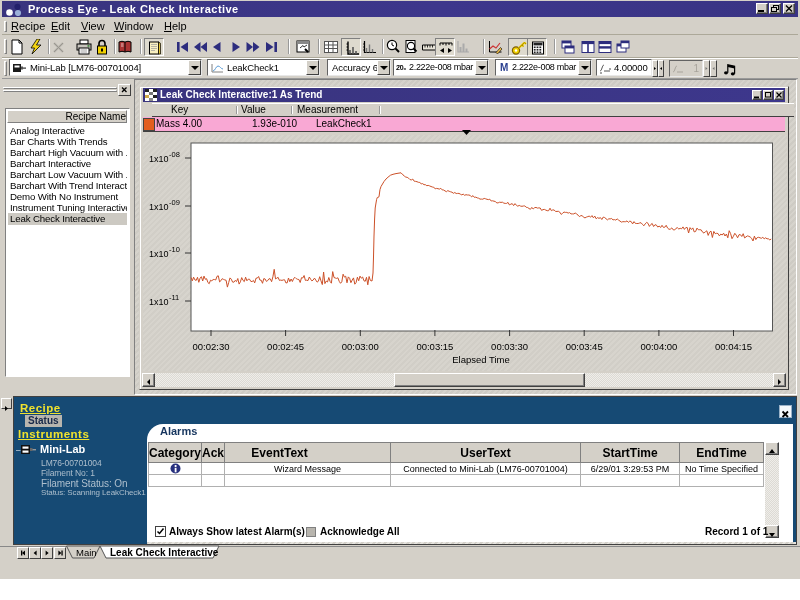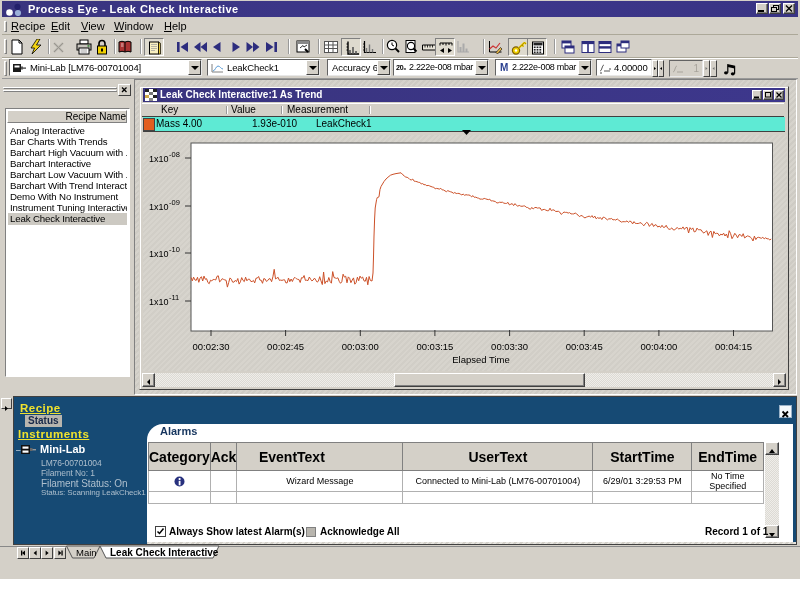--- a/index.html
+++ b/index.html
@@ -28,38 +28,38 @@
 #leftpanel { position:absolute; left:0; top:79px; width:134px; height:313px; background:#d4d0c8; }
 #recipelist { position:absolute; left:5px; top:29px; width:125px; height:269px; background:#fff; border:1px solid; border-color:#808080 #fff #fff #808080; font-size:10px; }
 #recipelist .hdr { position:absolute; left:1px; top:1px; right:2px; height:13px; background:#d4d0c8; border:1px solid; border-color:#fff #808080 #808080 #fff; font-size:10px; padding:0 0 0 4px;text-align:right; }
 #recipelist .item { position:absolute; left:2px; right:2px; height:12px; padding-left:2px; white-space:nowrap; overflow:hidden; font-size:9.7px; letter-spacing:-0.15px; }
 
 #mdi { position:absolute; left:134px; top:79px; width:663px; height:316px; border:1px solid; border-color:#808080 #fff #fff #808080; background:repeating-linear-gradient(135deg,#cecbc4 0 2px,#d6d3cc 2px 4px); }
 
 #cwin { position:absolute; left:4px; top:6px; width:650px; height:304px; background:#d4d0c8; border:1px solid; border-color:#d4d0c8 #404040 #404040 #d4d0c8; box-shadow:inset 1px 1px 0 #fff; }
 #ctitle { position:absolute; left:3px; top:1px; width:642px; height:14px; background:linear-gradient(90deg,#39347e,#3d378c); color:#fff;padding-left:28px; }
 #ctitle .ttext { position:absolute; left:17px; top:1px; font-size:10px; font-weight:bold; white-space:nowrap; }
-#keyhdr { position:absolute; left:2px; top:16px; width:642px; height:14px; background:#d4d0c8; border-top:1px solid #fff; border-bottom:1px solid #404040; font-size:10px; }
-#keyrow { position:absolute; left:3px; top:30px; width:642px; height:15px; background:#5eead4; border-bottom:1px solid #404040; font-size:10px; }
+#keyhdr { position:absolute; left:12px; top:16px; width:642px; height:14px; background:#d4d0c8; border-top:1px solid #fff; border-bottom:1px solid #404040; font-size:10px; }
+#keyrow { position:absolute; left:3px; top:30px; width:642px; height:15px; background:#f9a8d4; border-bottom:1px solid #404040; font-size:10px; }
 .colsep { position:absolute; top:2px; bottom:2px; width:2px; border-left:1px solid #999; border-right:1px solid #fff; }
 #chartarea { position:absolute; left:3px; top:48px; width:644px; height:236px; background:repeating-linear-gradient(135deg,#d1cec7 0 2px,#d7d4cd 2px 4px); }
 #cscroll { position:absolute; left:2px; bottom:2px; width:644px; height:14px; background:repeating-conic-gradient(#efede9 0% 25%, #dcdad4 0% 50%) 0 0/2px 2px; }
 .sbtn { position:absolute; top:0; width:13px; height:14px; background:#d4d0c8; border:1px solid; border-color:#fff #404040 #404040 #fff; box-shadow:inset -1px -1px 0 #808080; }
 
 #botwrap { position:absolute; left:0; top:395px; width:800px; height:184px; }
 #botgrip { position:absolute; left:0; top:1px; width:13px; height:149px; background:#d4d0c8; }
 #botpanel { position:absolute; left:13px; top:1px; width:784px; height:149px; background:#164a74; border:1px solid #404040; overflow:hidden; }
 #bp-white { position:absolute; left:133px; top:27px; width:646px; height:120px; background:#fff; border-top-left-radius:16px; }
 #tabbar { position:absolute; left:0; top:150px; width:800px; height:17px; background:#d4d0c8; }
 .tabbtn { position:absolute; top:2px; width:12px; height:12px; background:#d4d0c8; border:1px solid; border-color:#fff #404040 #404040 #fff; } .tabbtn svg { display:block; }
 #statusbar { position:absolute; left:0; top:167px; width:800px; height:17px; background:#d4d0c8; border-top:1px solid #fff; font-size:10px; }
 .sunken { position:absolute; top:2px; height:12px; border:1px solid; border-color:#808080 #fff #fff #808080; font-size:9px; }
 
 #alarmtbl { position:absolute; font-size:9px; border-collapse:collapse; }
-#alarmtbl th { background:#d4d0c8; border:1px solid #808080; font-size:14px; padding:0; height:28px; }
+#alarmtbl th { background:#d4d0c8; border:1px solid #808080; font-size:12px; padding:0; height:20px; }
 #alarmtbl td { border:1px solid #b0b0b0; height:12px; padding:0; text-align:center; }
 .cs { font-weight:bold; } 
 </style>
 </head>
 <body>
 <div id="app">
   <div id="titlebar">
     <div class="ttext">Process Eye - Leak Check Interactive</div>
     <svg class="abs" style="left:3px;top:2px" width="20" height="13">
       <circle cx="12.5" cy="3.8" r="3.1" fill="#23206b"></circle>

